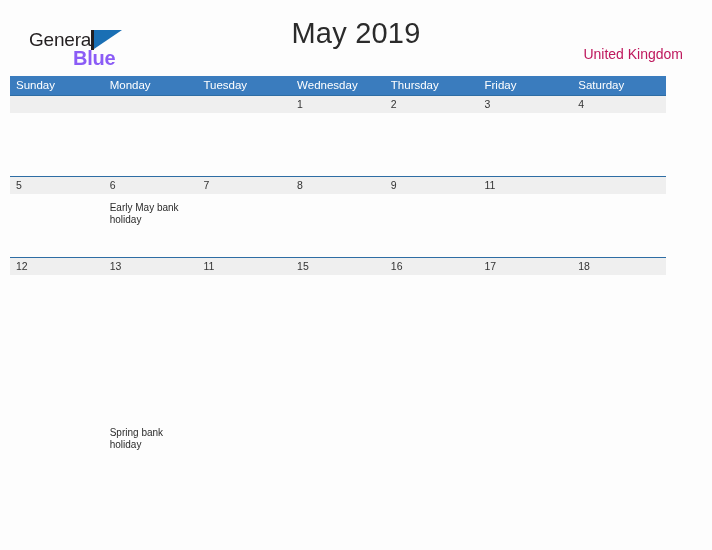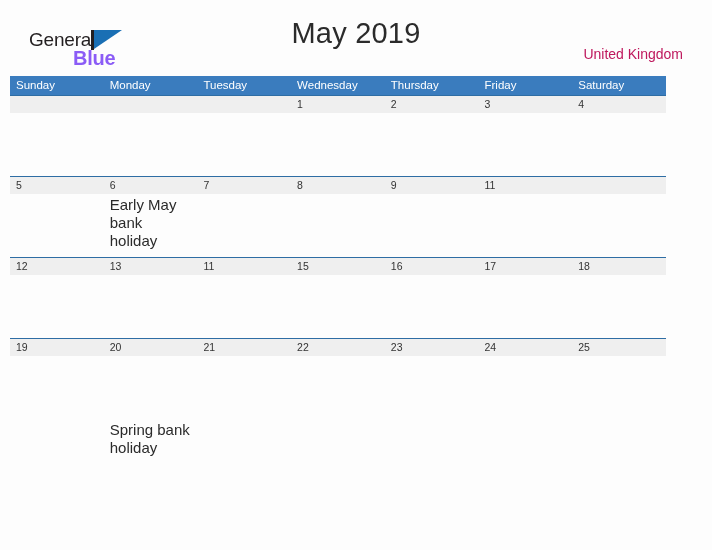--- a/index.html
+++ b/index.html
@@ -145,23 +145,23 @@
     width: 93.714px;
     box-sizing: border-box;
     padding-left: 6px;
     font-size: 10.5px;
     line-height: 17px;
     color: #333333;
   }
   .event-cell {
     width: 93.714px;
     box-sizing: border-box;
-    padding: 2px 7px 0 6px;
-    font-size: 15px;
-    line-height: 18px;
+    padding: 8px 7px 0 6px;
+    font-size: 10px;
+    line-height: 12px;
     color: #2b2b2b;
   }
   .event-text {
     display: block;
     word-wrap: break-word;
   }
 </style>
 </head>
 <body>
 
@@ -292,29 +292,20 @@
       <div class="event-cell">
           <span class="event-text"></span>
         </div>
       <div class="event-cell">
           <span class="event-text"></span>
         </div>
     </div>
   </div>
 
   <div class="week-row">
-    <div class="week-band">
-      <div class="daynum-cell">19</div>
-      <div class="daynum-cell">20</div>
-      <div class="daynum-cell">21</div>
-      <div class="daynum-cell">22</div>
-      <div class="daynum-cell">23</div>
-      <div class="daynum-cell">24</div>
-      <div class="daynum-cell">25</div>
-    </div>
     <div class="week-body">
       <div class="event-cell">
           <span class="event-text"></span>
         </div>
       <div class="event-cell">
           <span class="event-text"></span>
         </div>
       <div class="event-cell">
           <span class="event-text"></span>
         </div>

